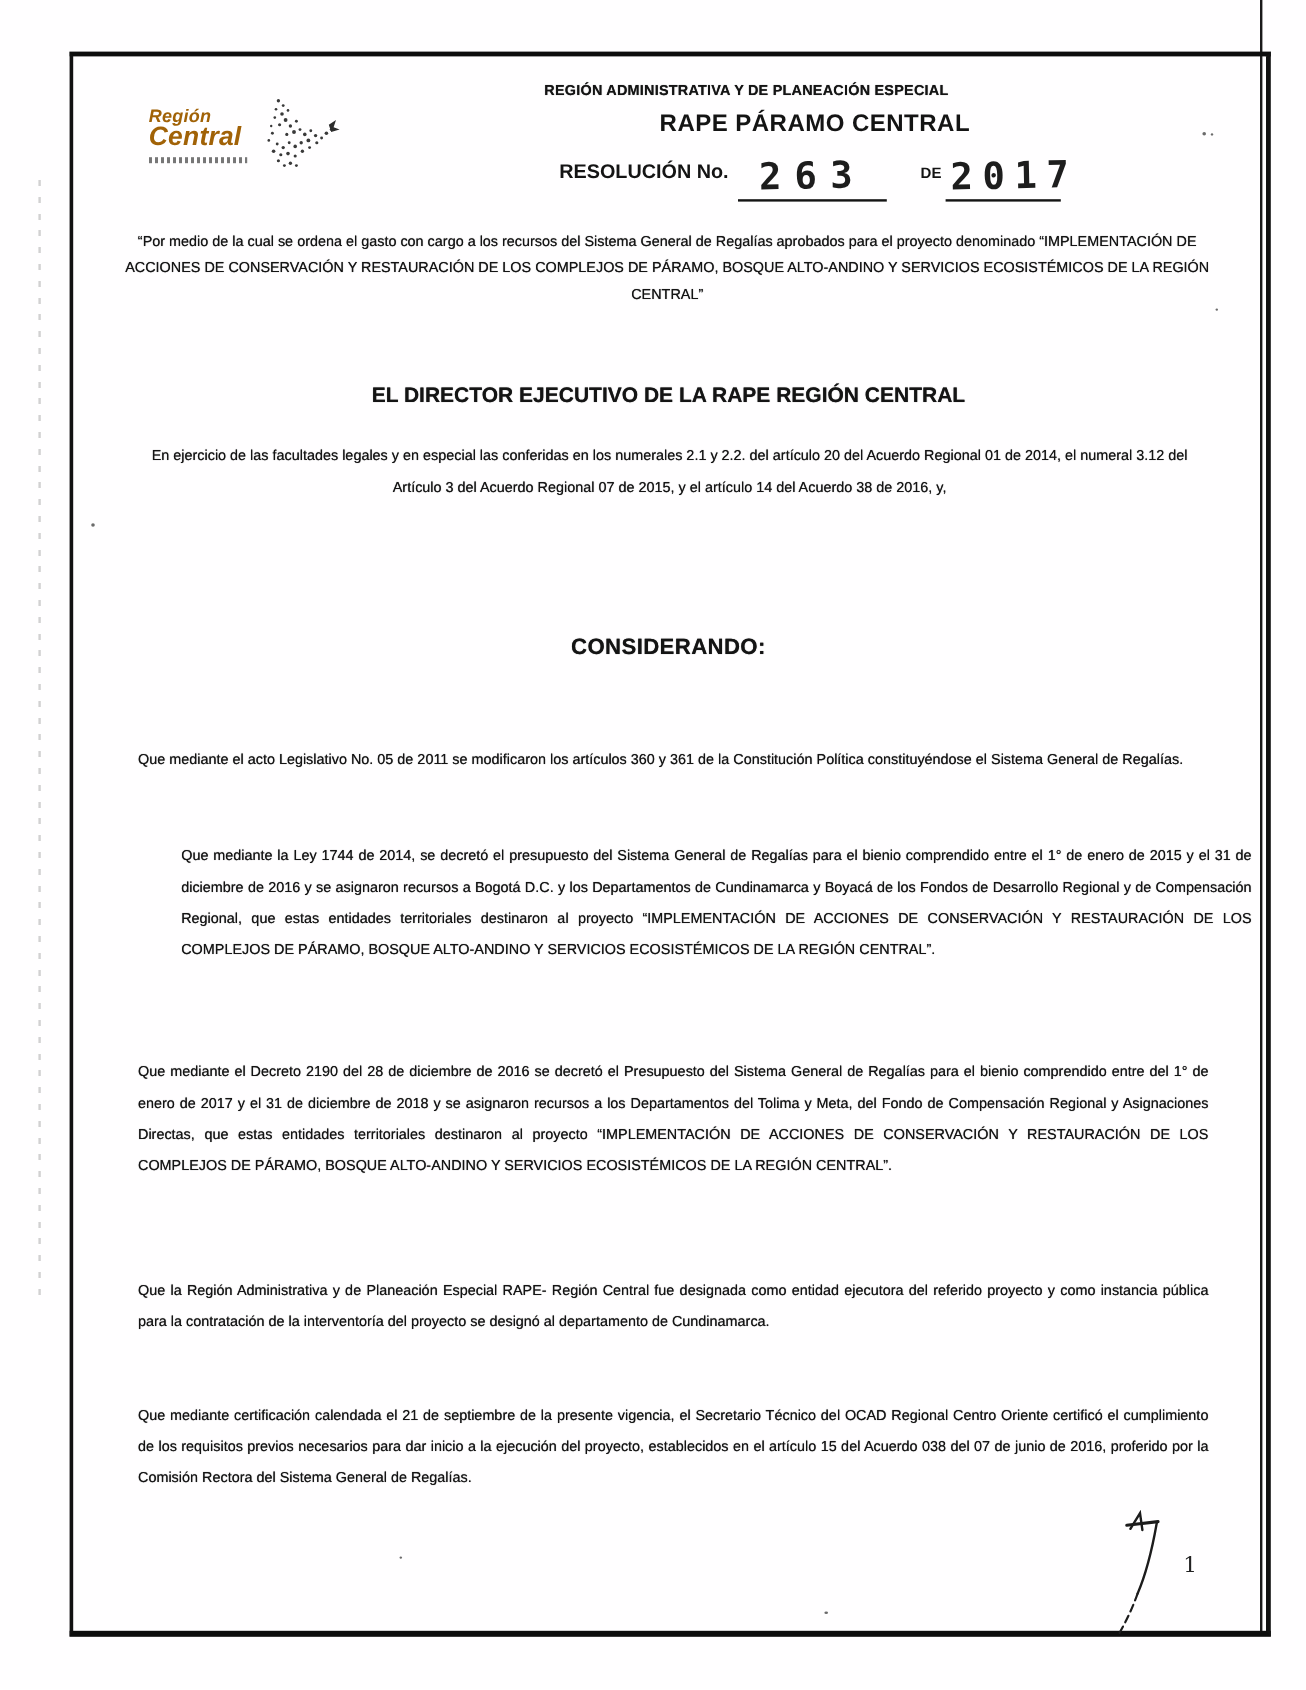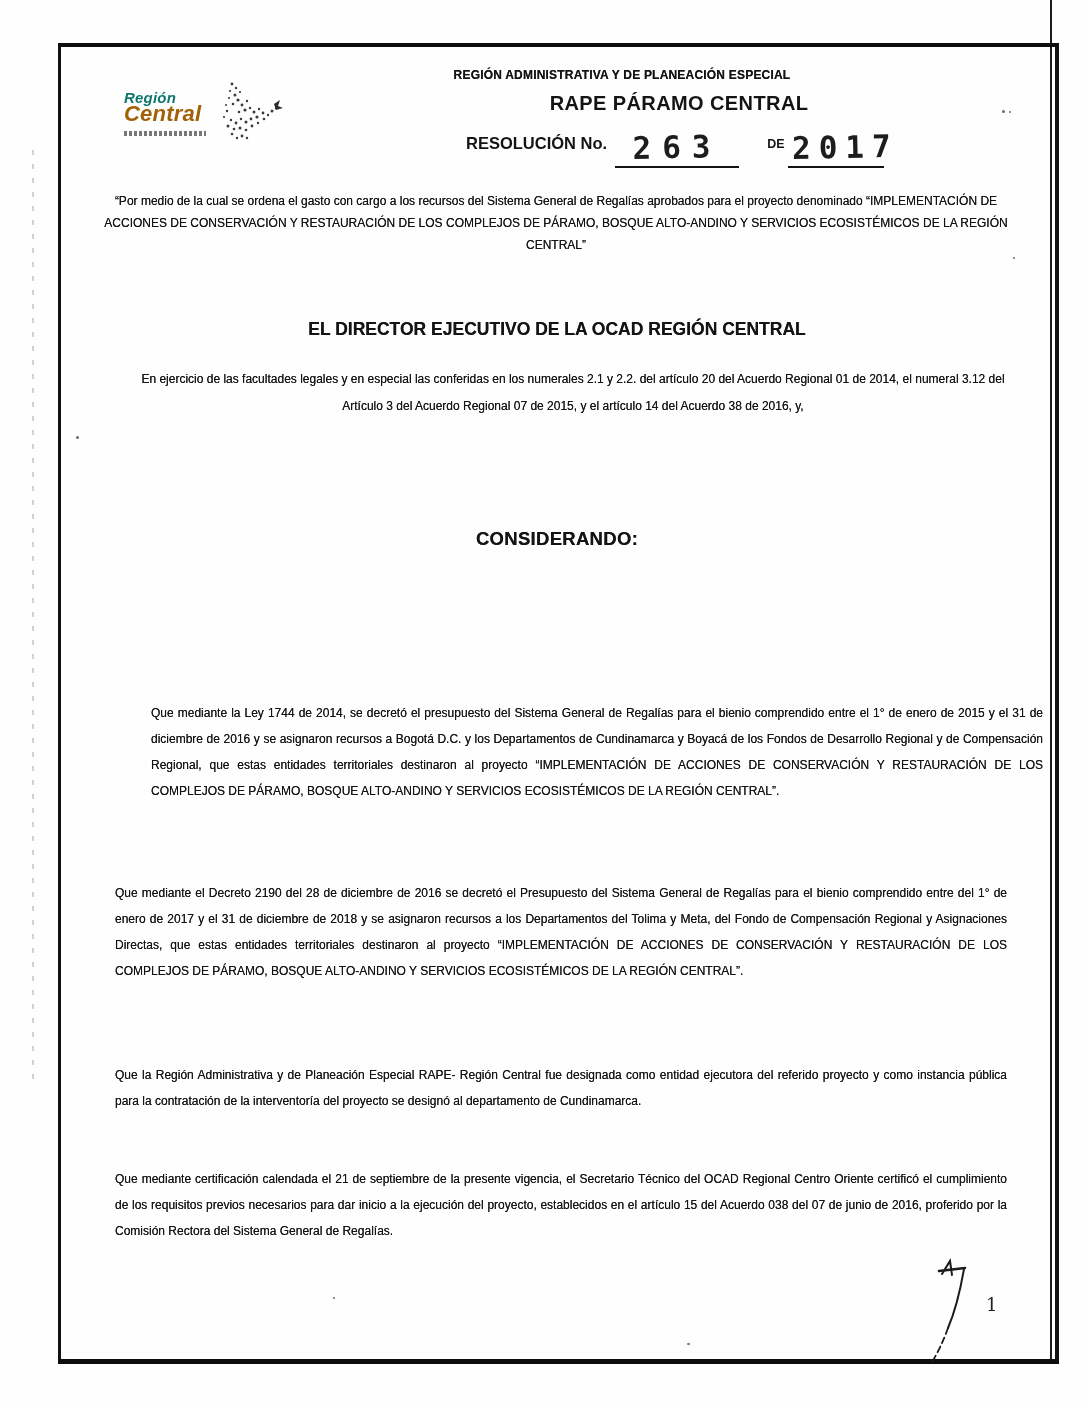--- a/index.html
+++ b/index.html
@@ -27,21 +27,21 @@
   .scanline-left{
     position:absolute;left:32px;top:150px;width:2px;height:930px;
     background:repeating-linear-gradient(#9a9a9a 0 5px,transparent 5px 14px);
     opacity:.45;
   }
   .speck{position:absolute;background:#6b6b6b;border-radius:50%;}
 
   
   .logo{position:absolute;left:124px;top:84px;width:160px;height:78px;}
   .logo-text{position:absolute;left:0;top:6px;line-height:1;}
-  .logo-line1{font-style:italic;font-weight:700;font-size:15px;letter-spacing:.2px;color:#0f766e;}
+  .logo-line1{font-style:italic;font-weight:700;font-size:15px;letter-spacing:.2px;color:#a16207;}
   .logo-line2{font-style:italic;font-weight:700;font-size:22px;margin-top:-2px;letter-spacing:.2px;color:#a16207;}
   .logo-tagline{
     margin-top:6px;width:82px;height:5px;
     background:repeating-linear-gradient(90deg,#555 0 3px,transparent 3px 5px);
     opacity:.8;
   }
   .logo-map{position:absolute;left:78px;top:-6px;}
 
   
   .hline{position:absolute;text-align:center;font-weight:700;}
@@ -66,21 +66,21 @@
   .resde{font-weight:700;font-size:12.5px;padding:0 0 3px 4px;margin-left:24px;}
 
   
   .t{position:absolute;line-height:26px;font-size:12px;
      text-shadow:0 0 .6px rgba(20,20,20,.85);}
   .center{text-align:center;}
   .just{text-align:justify;text-align-last:left;}
   .bold{font-weight:700;}
   .subject{left:98px;top:190px;width:916px;line-height:22px;}
   .director{left:112px;top:316px;width:890px;font-size:17.5px;}
-  .faculties{left:120px;top:366px;width:906px;line-height:27px;}
+  .faculties{left:105px;top:366px;width:906px;line-height:27px;}
   .considerando{left:112px;top:526px;width:890px;font-size:18.5px;letter-spacing:.3px;}
   .p1{left:115px;top:620px;width:892px;}
   .p2{left:115px;top:700px;width:892px;margin-left:36px;}
   .p3{left:115px;top:880px;width:892px;}
   .p4{left:115px;top:1062px;width:892px;}
   .p5{left:115px;top:1166px;width:892px;}
 
   .pagenum{
     position:absolute;left:986px;top:1294px;
     font-family:"DejaVu Serif",serif;font-size:18px;color:#222;
@@ -163,26 +163,27 @@
       <span class="stamp">263</span>
     </span>
     <span class="resde">DE</span>
     <span class="blank blank2">
       <span class="stamp stamp-year">2017</span>
     </span>
   </div>
 
   <div class="t center subject">“Por medio de la cual se ordena el gasto con cargo a los recursos del Sistema General de Regalías aprobados para el proyecto denominado “IMPLEMENTACIÓN DE ACCIONES DE CONSERVACIÓN Y RESTAURACIÓN DE LOS COMPLEJOS DE PÁRAMO, BOSQUE ALTO-ANDINO Y SERVICIOS ECOSISTÉMICOS DE LA REGIÓN CENTRAL”</div>
 
-  <div class="t center bold director">EL DIRECTOR EJECUTIVO DE LA OCAD REGIÓN CENTRAL</div>
+  <div class="t center bold director">EL DIRECTOR EJECUTIVO DE LA RAPE REGIÓN CENTRAL</div>
 
   <div class="t center faculties">En ejercicio de las facultades legales y en especial las conferidas en los numerales 2.1 y 2.2. del artículo 20 del Acuerdo Regional 01 de 2014, el numeral 3.12 del Artículo 3 del Acuerdo Regional 07 de 2015, y el artículo 14 del Acuerdo 38 de 2016, y,</div>
 
   <div class="t center bold considerando">CONSIDERANDO:</div>
 
+  <div class="t just p1">Que mediante el acto Legislativo No. 05 de 2011 se modificaron los artículos 360 y 361 de la Constitución Política constituyéndose el Sistema General de Regalías.</div>
   <div class="t just p2">Que mediante la Ley 1744 de 2014, se decretó el presupuesto del Sistema General de Regalías para el bienio comprendido entre el 1° de enero de 2015 y el 31 de diciembre de 2016 y se asignaron recursos a Bogotá D.C. y los Departamentos de Cundinamarca y Boyacá de los Fondos de Desarrollo Regional y de Compensación Regional, que estas entidades territoriales destinaron al proyecto “IMPLEMENTACIÓN DE ACCIONES DE CONSERVACIÓN Y RESTAURACIÓN DE LOS COMPLEJOS DE PÁRAMO, BOSQUE ALTO-ANDINO Y SERVICIOS ECOSISTÉMICOS DE LA REGIÓN CENTRAL”.</div>
   <div class="t just p3">Que mediante el Decreto 2190 del 28 de diciembre de 2016 se decretó el Presupuesto del Sistema General de Regalías para el bienio comprendido entre del 1° de enero de 2017 y el 31 de diciembre de 2018 y se asignaron recursos a los Departamentos del Tolima y Meta, del Fondo de Compensación Regional y Asignaciones Directas, que estas entidades territoriales destinaron al proyecto “IMPLEMENTACIÓN DE ACCIONES DE CONSERVACIÓN Y RESTAURACIÓN DE LOS COMPLEJOS DE PÁRAMO, BOSQUE ALTO-ANDINO Y SERVICIOS ECOSISTÉMICOS DE LA REGIÓN CENTRAL”.</div>
   <div class="t just p4">Que la Región Administrativa y de Planeación Especial RAPE- Región Central fue designada como entidad ejecutora del referido proyecto y como instancia pública para la contratación de la interventoría del proyecto se designó al departamento de Cundinamarca.</div>
   <div class="t just p5">Que mediante certificación calendada el 21 de septiembre de la presente vigencia, el Secretario Técnico del OCAD Regional Centro Oriente certificó el cumplimiento de los requisitos previos necesarios para dar inicio a la ejecución del proyecto, establecidos en el artículo 15 del Acuerdo 038 del 07 de junio de 2016, proferido por la Comisión Rectora del Sistema General de Regalías.</div>
 
   <svg class="handmark" width="72" height="112" viewBox="0 0 72 112">
     <path d="M30 18 L38 5 L40 19" fill="none" stroke="#1c1c1c" stroke-width="2" stroke-linecap="round"></path>
     <path d="M27 15 L53 12" fill="none" stroke="#1c1c1c" stroke-width="2.6" stroke-linecap="round"></path>
     <path d="M52 13 C 48 36, 42 58, 36 72" fill="none" stroke="#1c1c1c" stroke-width="2" stroke-linecap="round"></path>
     <path d="M36 72 C 31 86, 25 98, 19 108" fill="none" stroke="#1c1c1c" stroke-width="1.8" stroke-linecap="round" stroke-dasharray="6 4"></path>

